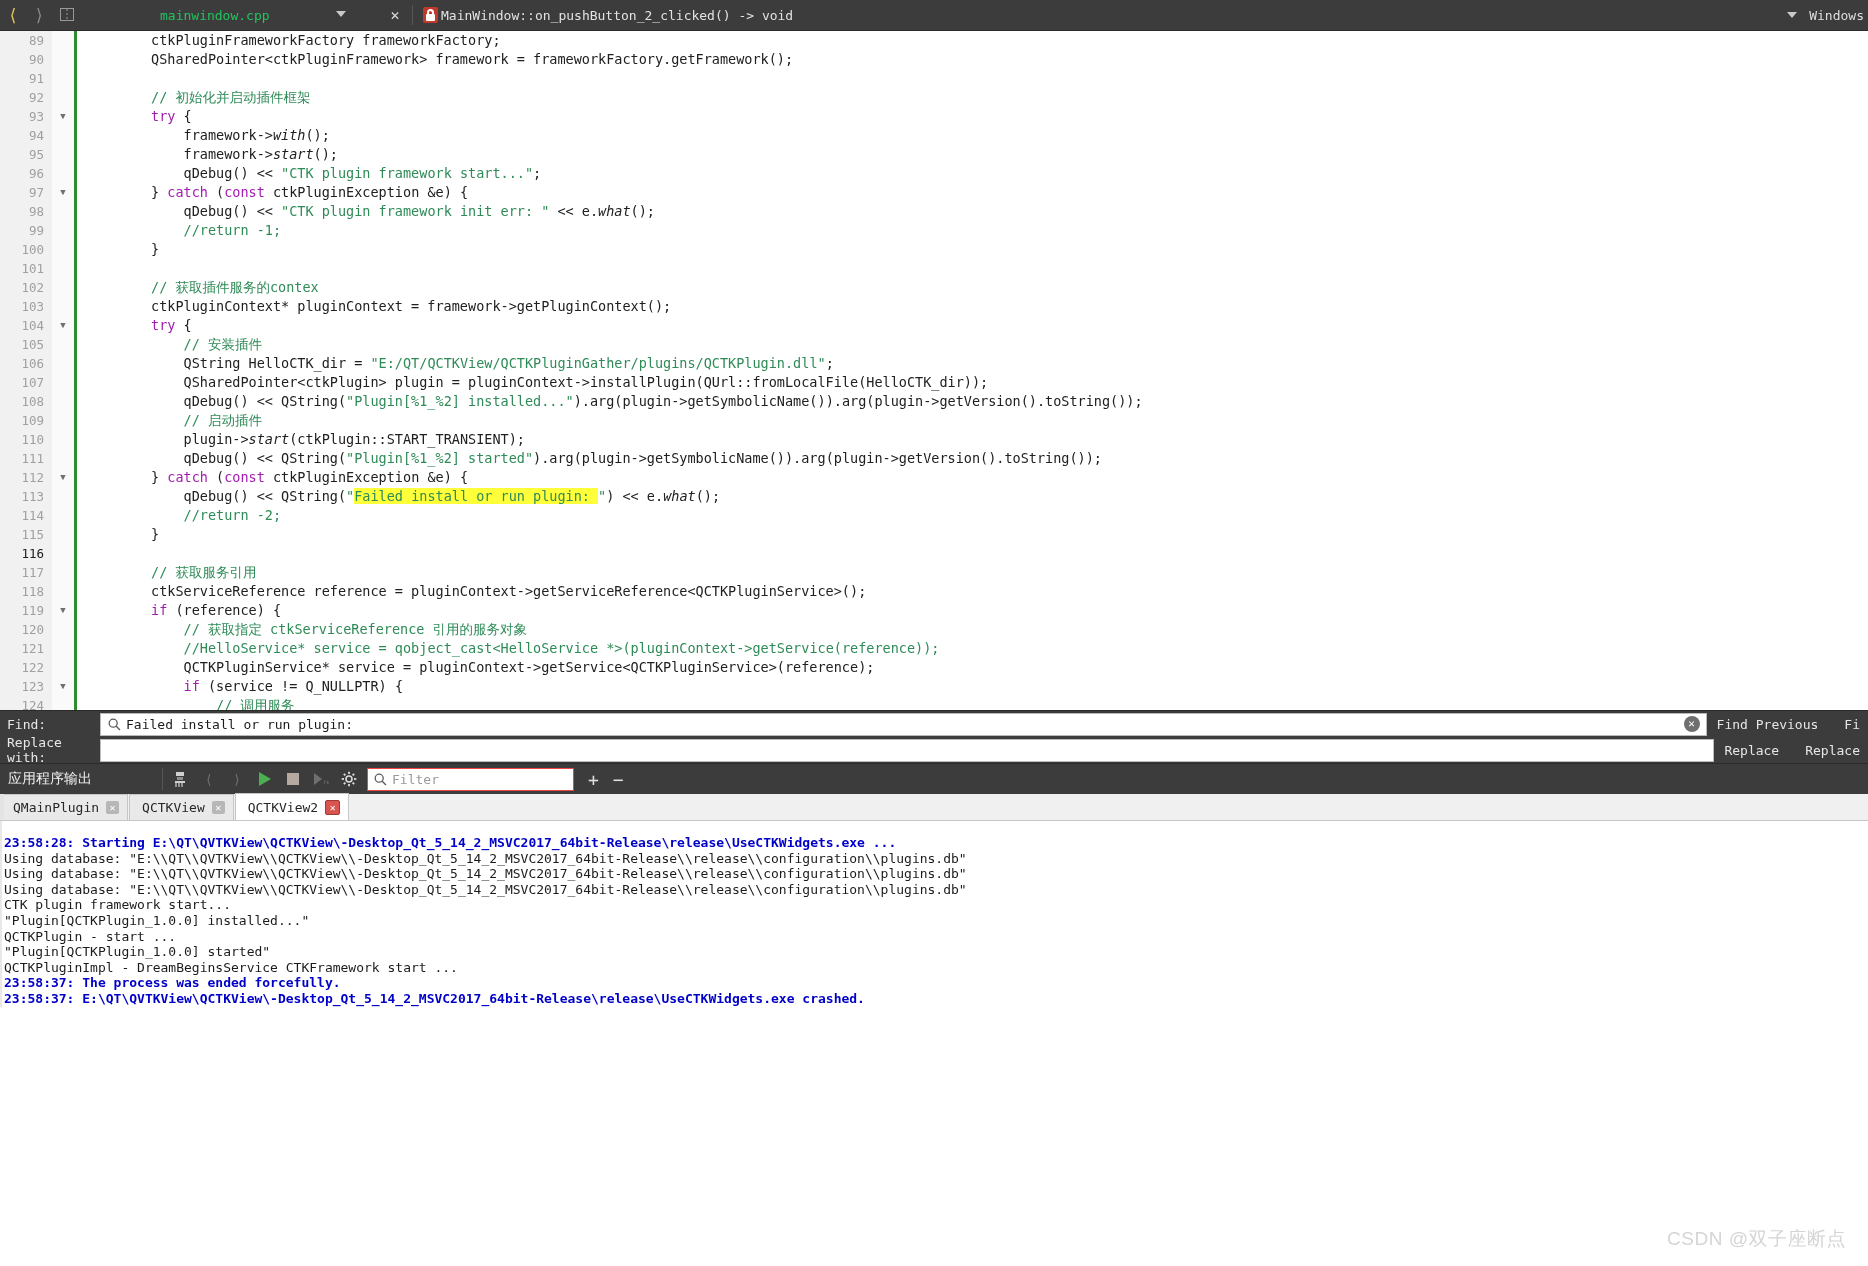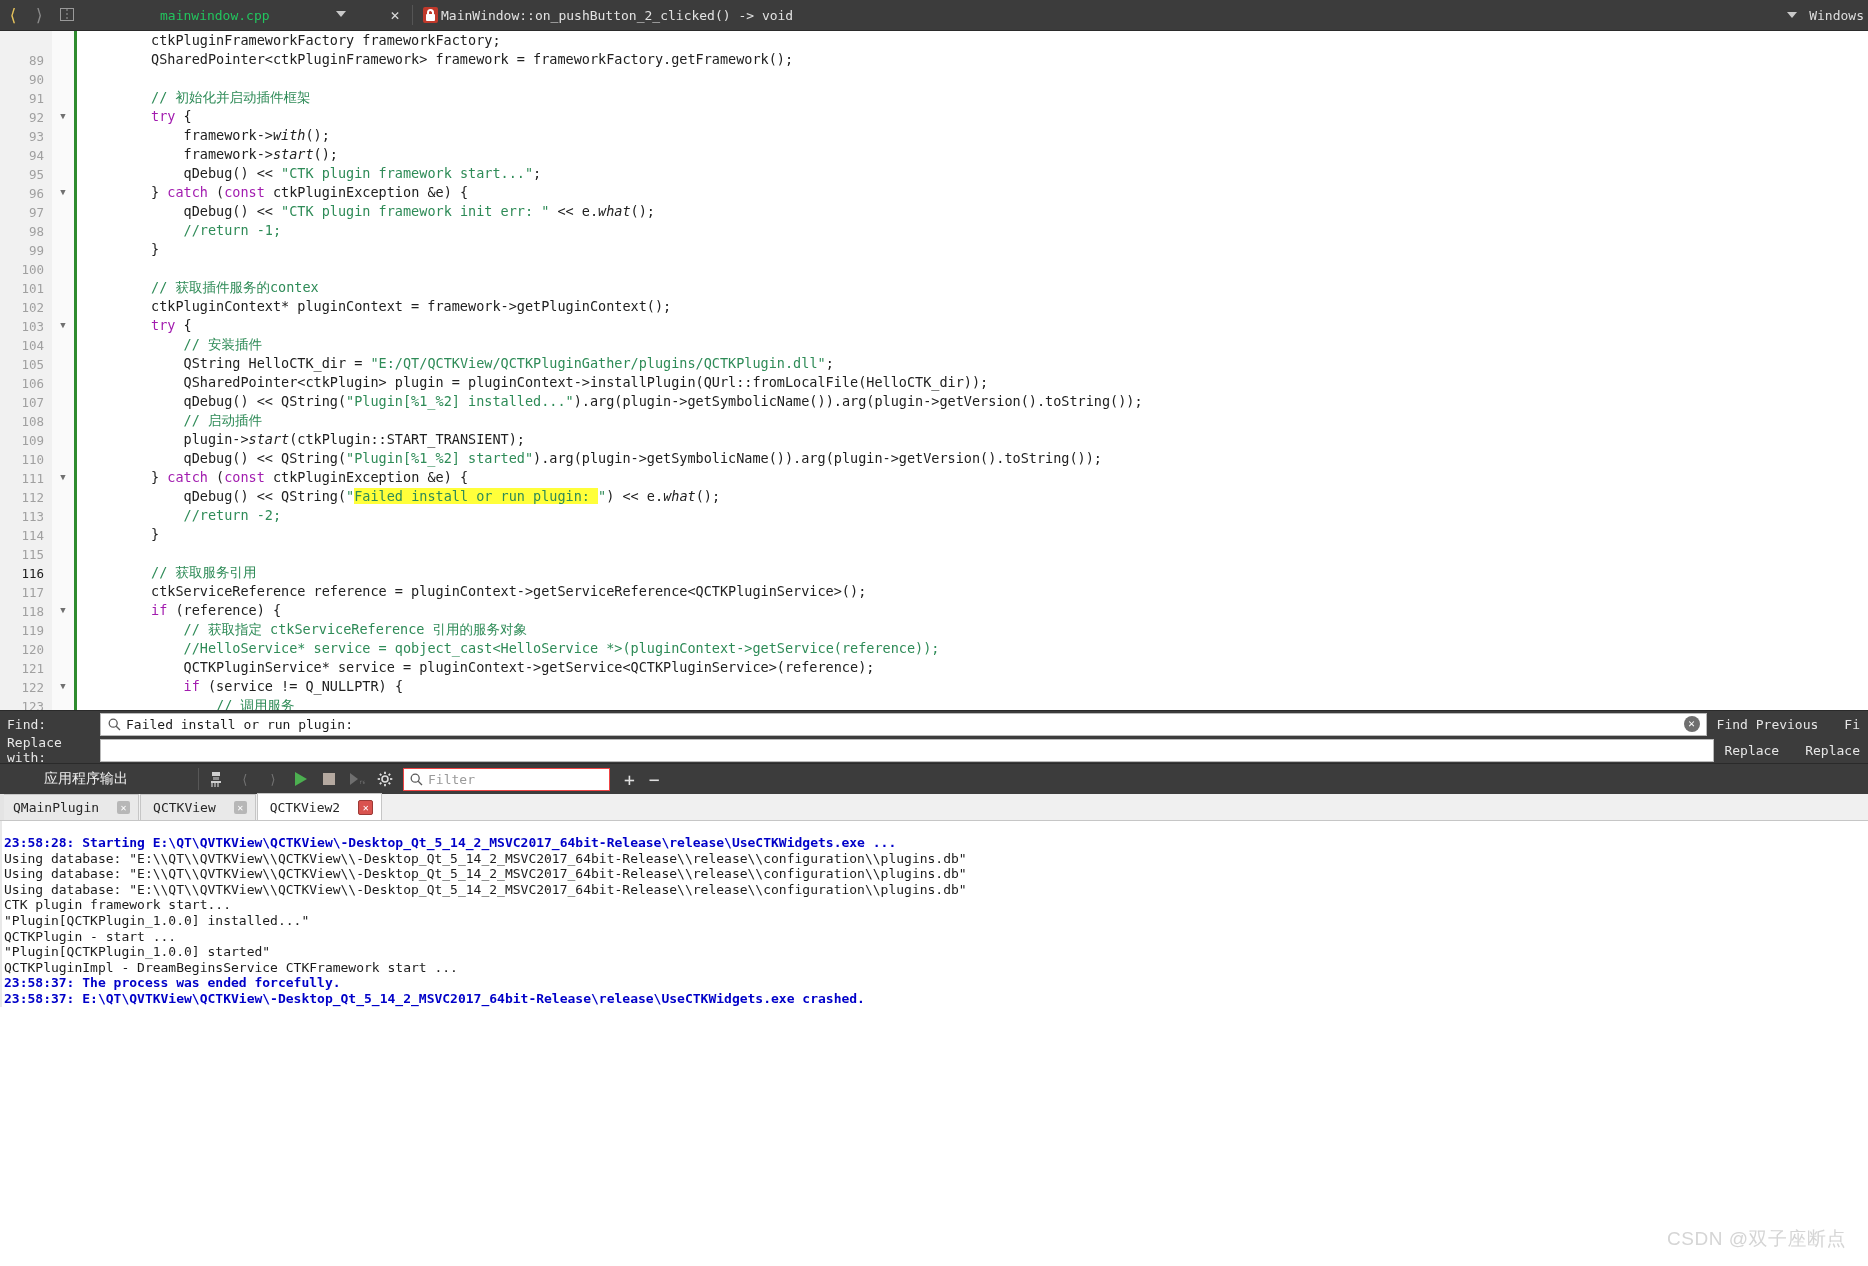--- a/index.html
+++ b/index.html
@@ -44,21 +44,21 @@
 
   
   .code-area{position:relative;height:679px;background:#ffffff;overflow:hidden;}
   .gutter{position:absolute;left:0;top:0;bottom:0;width:52px;background:#f1f1f1;
     border-right:1px solid #e0e0e0;}
   .fold-col{position:absolute;left:52px;top:0;bottom:0;width:22px;background:#fafafa;}
   .change-bar{position:absolute;left:74px;top:0;width:3px;height:190px;background:#2e8b2e;}
   .change-bar2{position:absolute;left:74px;top:190px;width:3px;height:489px;background:#2e8b2e;}
   .code-lines{position:absolute;left:0;top:0;right:0;top:0;}
   .line{height:19px;line-height:19px;white-space:pre;position:relative;}
-  .ln{position:absolute;left:0;width:44px;text-align:right;color:#a0a0a0;font-size:12.5px;margin-top:20px;}
+  .ln{position:absolute;left:0;width:44px;text-align:right;color:#a0a0a0;font-size:12.5px;}
   .fold{position:absolute;left:56px;width:14px;text-align:center;color:#707070;font-size:9px;}
   .code{position:absolute;left:86px;color:#202020;font-size:13.5px;}
   .cur-ln{color:#202020;font-weight:normal;}            
   .kw{color:#a21caf;}
   .str{color:#2e8b57;}
   .cmt{color:#2e8b57;}
   .fn{color:#202020;font-style:italic;}
   .hl{background:#ffff3a;}
 
   
@@ -71,36 +71,36 @@
   .find-input .mag{margin:0 5px 0 7px;color:#6a6a6a;display:flex;align-items:center;}
   .find-input .val{color:#1a1a1a;font-size:13px;font-family:"DejaVu Sans Mono","Liberation Mono",monospace;}
   .clear-btn{position:absolute;right:6px;top:2px;width:16px;height:16px;border-radius:50%;
     background:#6f6f6f;color:#fff;font-size:11px;line-height:16px;text-align:center;}
   .find-actions{display:flex;align-items:center;gap:26px;padding:0 8px;white-space:nowrap;}
   .find-actions span{color:#e6e6e6;font-size:13px;}
 
   
   .out-header{height:30px;background:#3c3c3c;display:flex;align-items:center;color:#f0f0f0;
     border-top:1px solid #2a2a2a;}
-  .out-title{padding-left:8px;font-family:"DejaVu Sans","Liberation Sans",sans-serif;font-size:14px;width:150px;margin-left:36px;}
+  .out-title{padding-left:8px;font-family:"DejaVu Sans","Liberation Sans",sans-serif;font-size:14px;width:150px;}
   .ohdiv{width:1px;height:22px;background:#575757;margin:0 4px;}
   .oh-icon{width:28px;height:30px;display:flex;align-items:center;justify-content:center;color:#cfcfcf;}
   .oh-icon.dim{color:#737373;}
   .play{width:0;height:0;border-top:7px solid transparent;border-bottom:7px solid transparent;border-left:12px solid #4caf50;}
   .stopsq{width:12px;height:12px;background:#b5a9a0;}
   .filter-box{width:205px;height:21px;background:#fff;border:1px solid #ef4444;display:flex;align-items:center;margin-left:4px;}
   .filter-box .mag{margin:0 5px 0 6px;color:#6a6a6a;display:flex;}
   .filter-box .ph{color:#9a9a9a;font-size:13px;font-family:"DejaVu Sans Mono","Liberation Mono",monospace;}
   .plusminus{display:flex;align-items:center;gap:14px;padding-left:14px;color:#e0e0e0;font-size:18px;}
 
   
   .out-tabs{height:26px;background:#f0f0f0;display:flex;align-items:flex-end;
     border-bottom:1px solid #c6c6c6;position:relative;}
   .out-tabs:before{content:"";position:absolute;left:0;top:0;bottom:0;width:4px;background:#e4e4e4;}
-  .otab{height:25px;display:flex;align-items:center;padding:0 8px 0 12px;gap:18px;
+  .otab{height:25px;display:flex;align-items:center;padding:0 8px 0 12px;gap:7px;
     background:#e9e9e9;border:1px solid #c6c6c6;border-bottom:none;margin-right:1px;
     font-family:"DejaVu Sans Mono","Liberation Mono",monospace;font-size:13px;color:#262626;}
   .otab.active{background:#ffffff;height:26px;}
   .tab-close{width:13px;height:13px;background:#b7b7b7;color:#fff;font-size:10px;line-height:13px;
     text-align:center;border-radius:2px;}
   .tab-close.red{background:#d9534f;border:1px solid #9c3a36;}
 
   
   .console{position:relative;height:auto;background:#ffffff;padding:14px 0 0 4px;box-sizing:border-box;}
   .cline{height:15.6px;line-height:15.6px;white-space:pre;font-size:13px;color:#1b1b1b;

